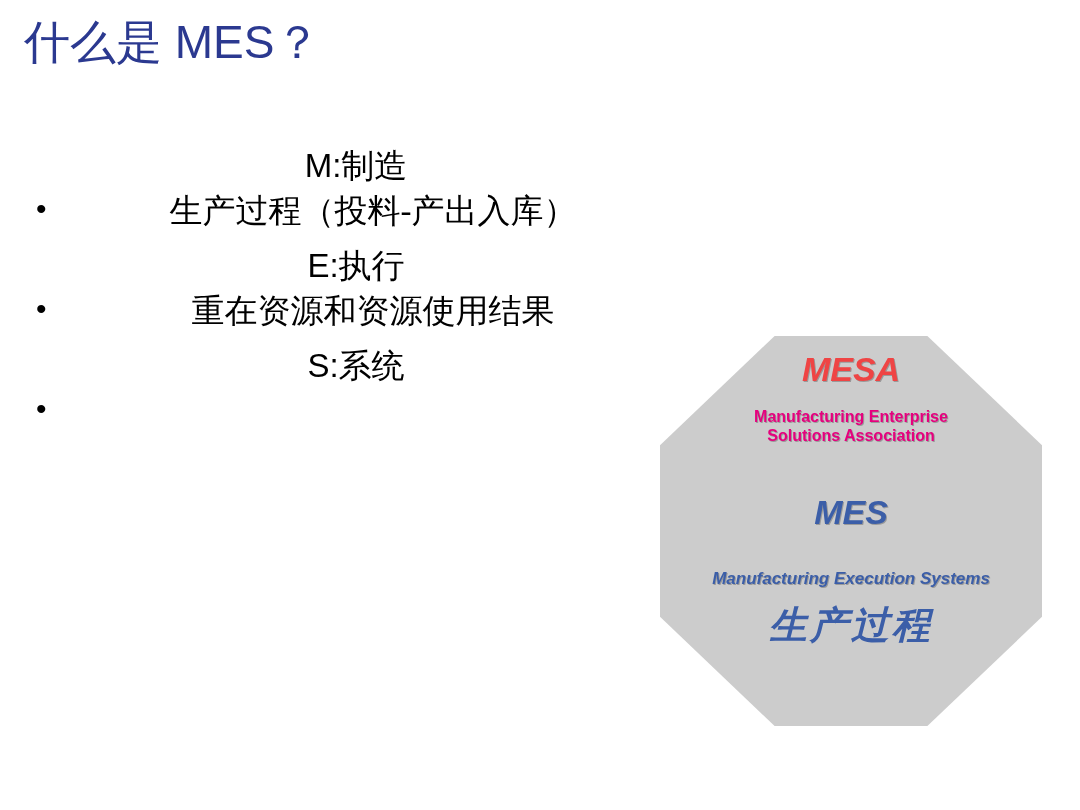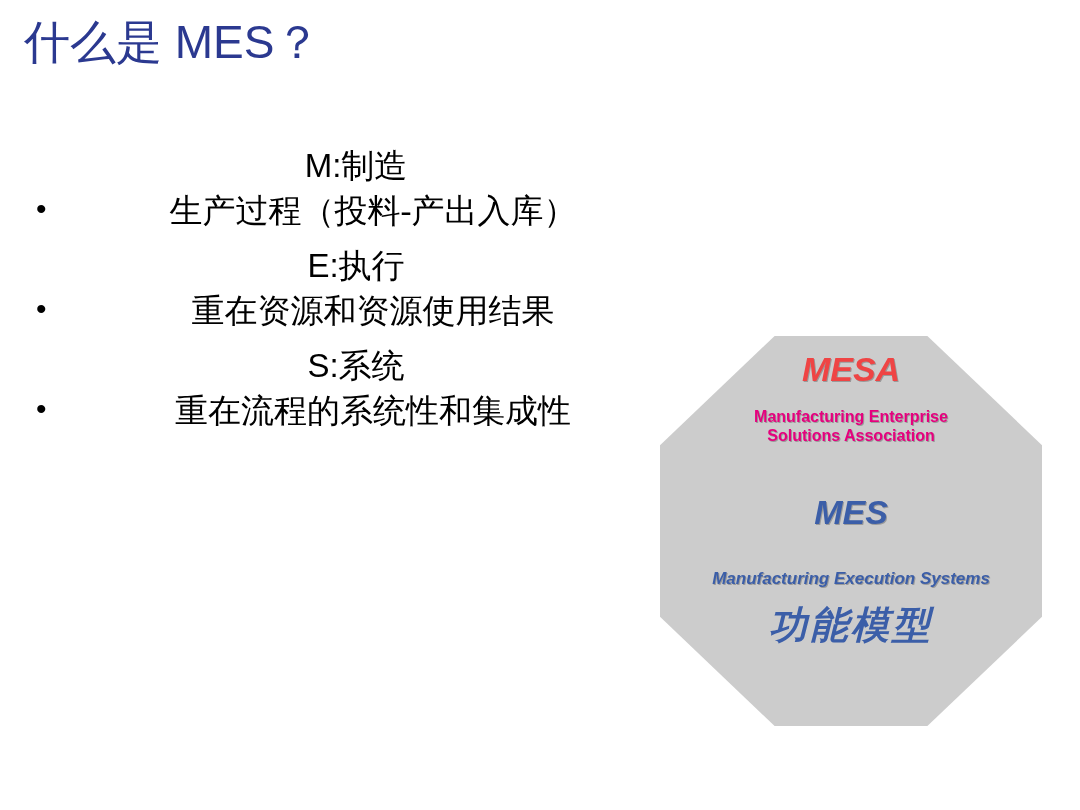--- a/index.html
+++ b/index.html
@@ -156,30 +156,29 @@
 
     <p class="bullet">
       <span class="dot">•</span>
       <span class="btxt">重在资源和资源使用结果</span>
     </p>
 
     <p class="lead">S:系统</p>
 
     <p class="bullet">
       <span class="dot">•</span>
-      <span class="btxt">重在流程的系统性和集成性</span>
     </p>
 
   </div>
 
   <div class="octagon-wrap">
     <div class="octagon"></div>
     <div class="oct-text mesa-title">MESA</div>
     <div class="oct-text mesa-sub">
       <span>Manufacturing Enterprise</span><br>
       <span>Solutions Association</span>
     </div>
     <div class="oct-text mes-title">MES</div>
     <div class="oct-text mes-sub">Manufacturing Execution Systems</div>
-    <div class="oct-text mes-cn">功能模型</div>
+    <div class="oct-text mes-cn">生产过程</div>
   </div>
 
 </div>
 
 </body></html>

